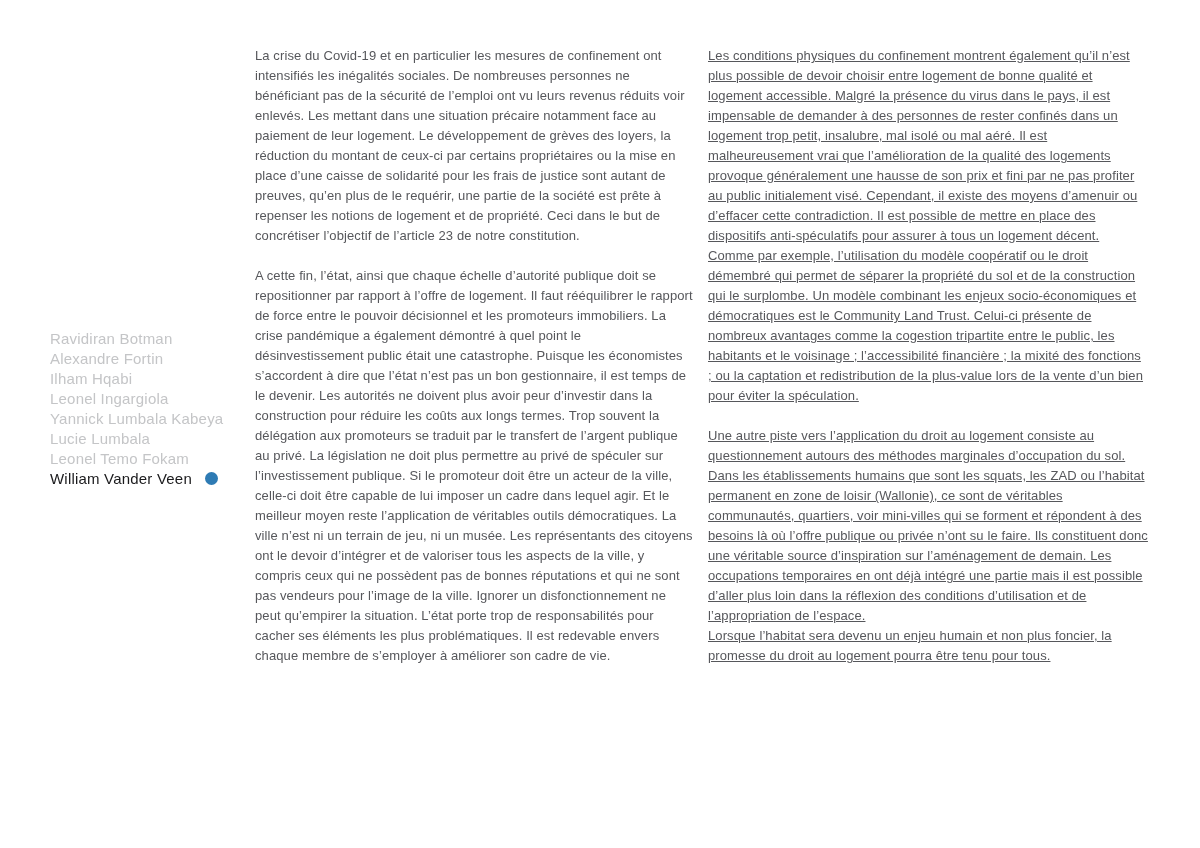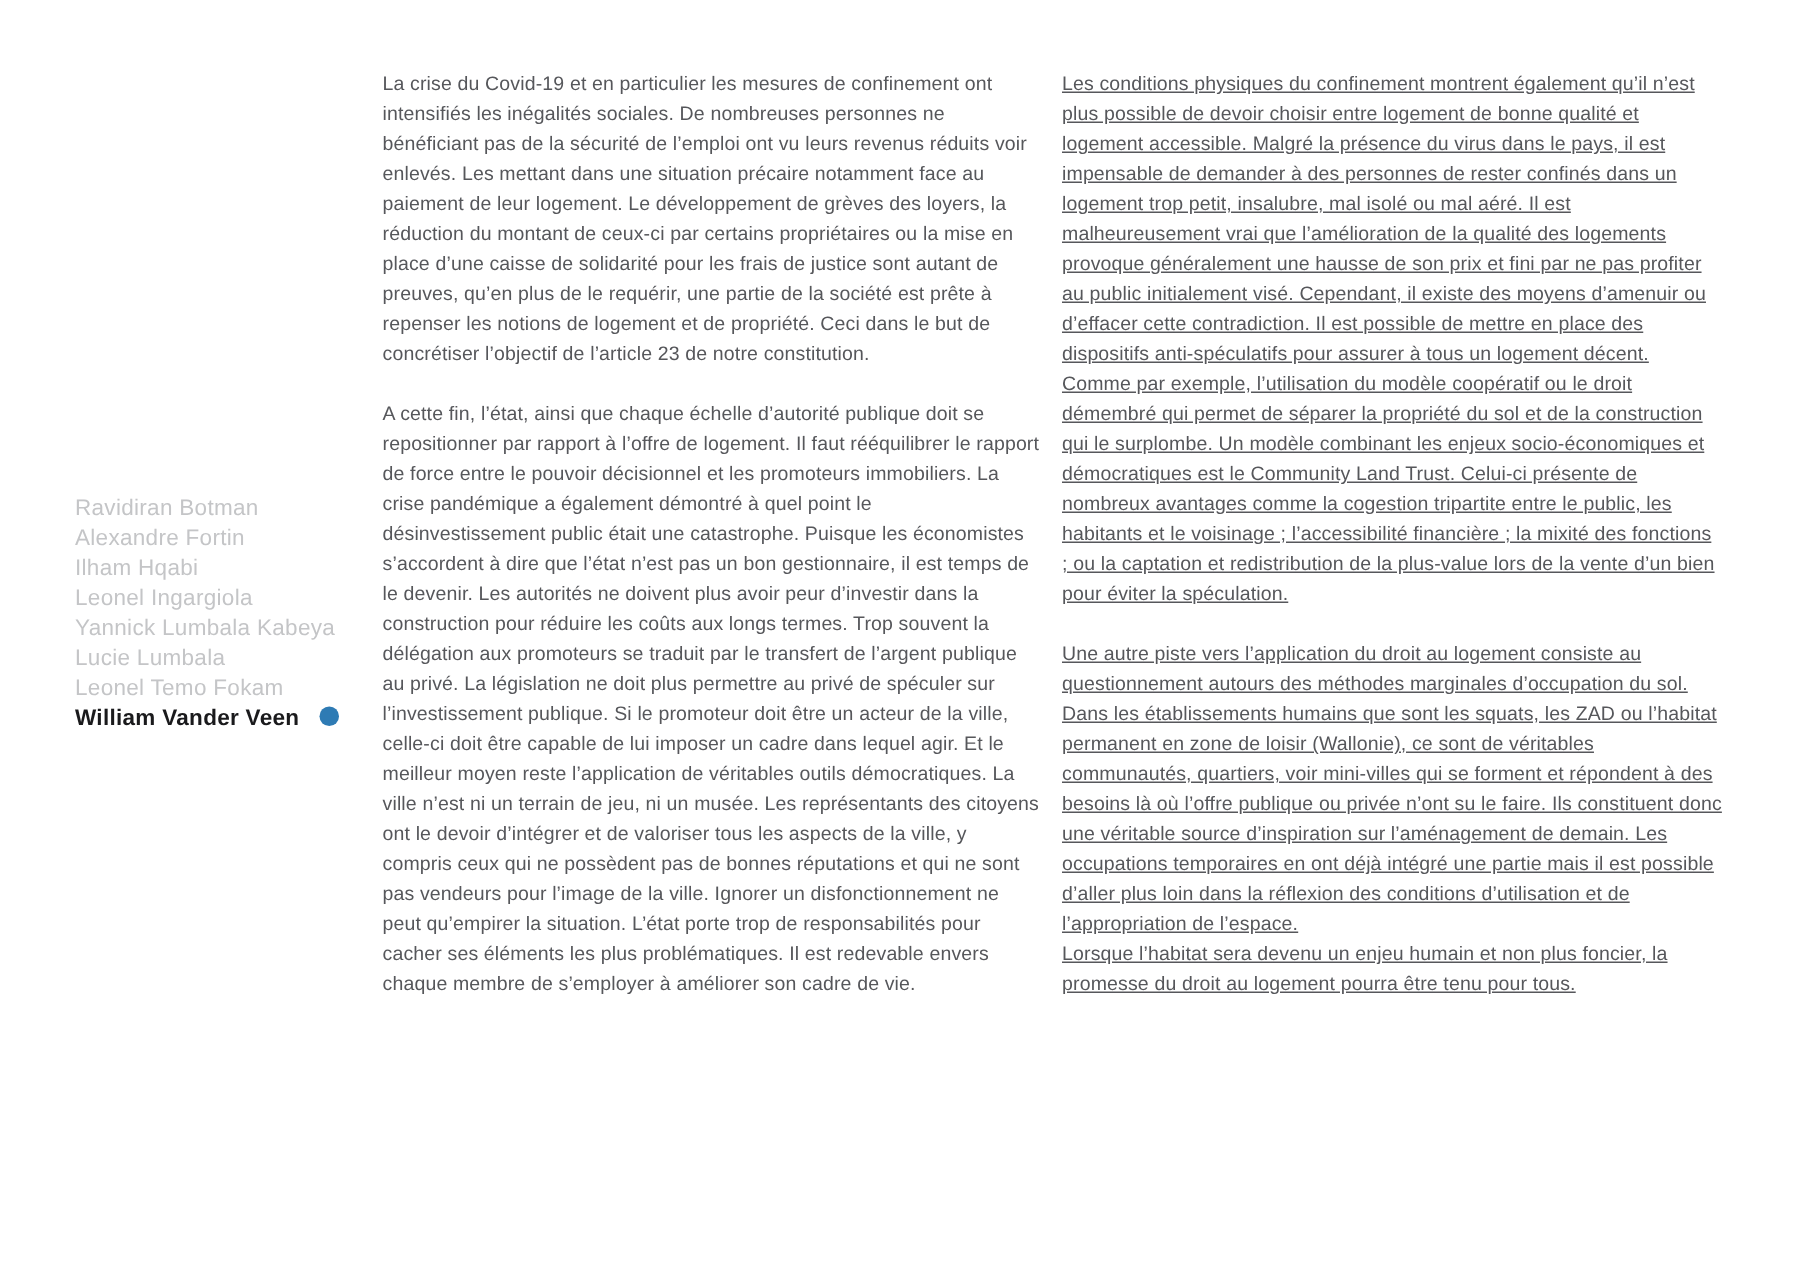--- a/index.html
+++ b/index.html
@@ -28,21 +28,21 @@
   .author-row {
     font-size: 15px;
     line-height: 20px;
     color: #c4c5c7;
     letter-spacing: 0.2px;
     white-space: nowrap;
     cursor: default;
   }
   .author-row.active {
     color: #1a1a1c;
-    font-weight: bold;
+    font-weight: normal;
   }
   .active-dot {
     display: inline-block;
     width: 13px;
     height: 13px;
     border-radius: 50%;
     margin-left: 13px;
     vertical-align: -1px;
   }
   

